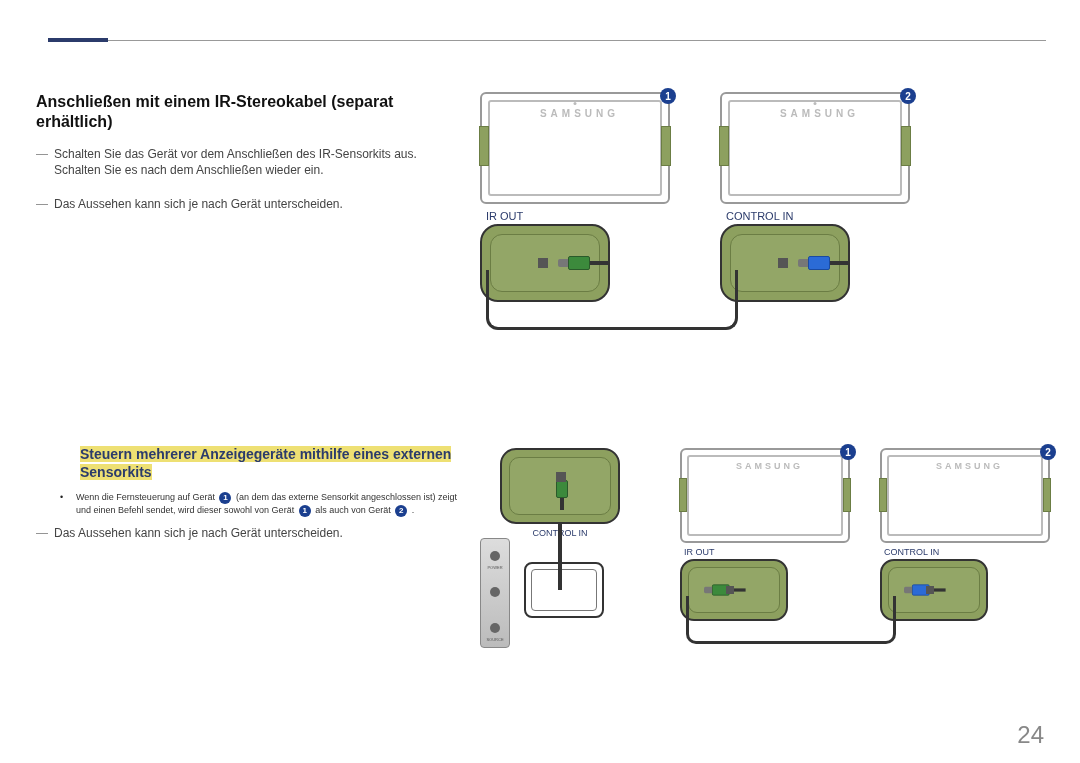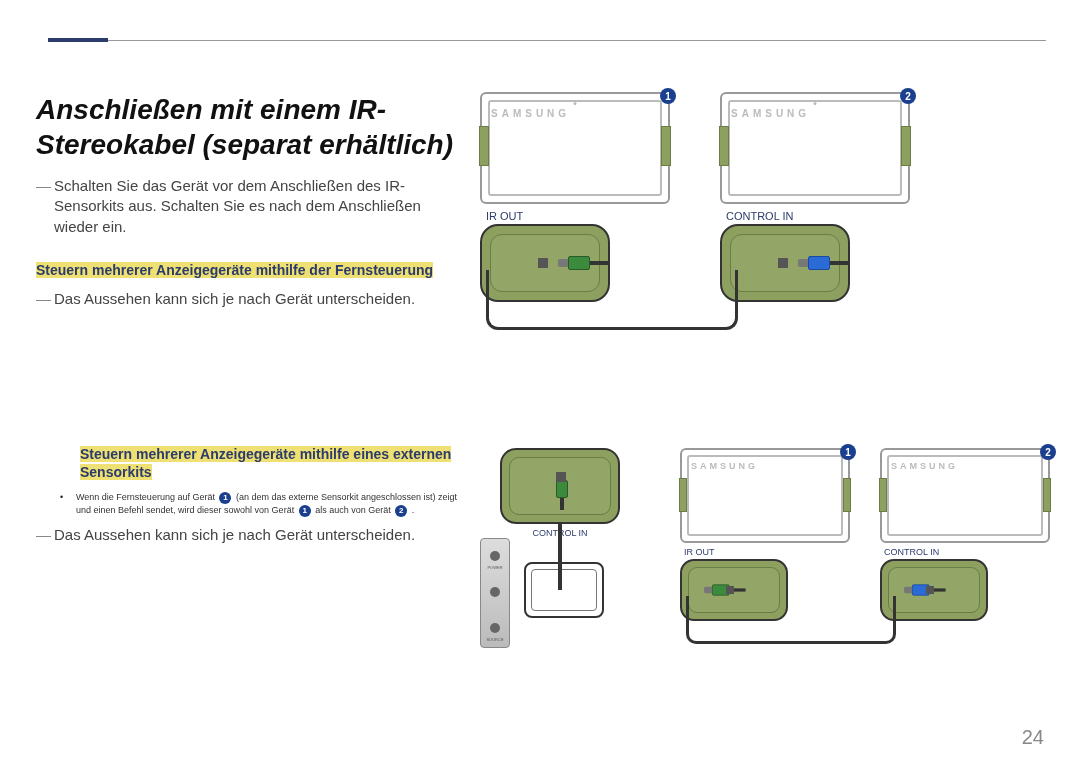--- a/index.html
+++ b/index.html
@@ -24,40 +24,39 @@
     top: 38px;
     left: 48px;
     width: 60px;
     height: 4px;
     background: #2b3b6b;
   }
   .page-number {
     position: absolute;
     bottom: 14px;
     right: 36px;
-    font-size: 20px;
+    font-size: 24px;
     color: #888;
     font-weight: 300;
   }
   .left-col {
     position: absolute;
     left: 36px;
     top: 92px;
     width: 430px;
   }
   h1 {
-    font-size: 28px;
+    font-size: 16px;
     font-weight: bold;
     color: #111;
     line-height: 1.25;
     margin-bottom: 14px;
-    font-style: italic;
   }
   .note-dash {
-    font-size: 15px;
+    font-size: 12px;
     color: #444;
     line-height: 1.35;
     padding-left: 18px;
     position: relative;
     margin-bottom: 18px;
   }
   .note-dash::before {
     content: "―";
     position: absolute;
     left: 0;
@@ -138,20 +137,21 @@
   .monitor-inner {
     position: absolute;
     top: 6px; left: 6px; right: 6px; bottom: 6px;
     border: 2px solid #bbb;
     border-radius: 3px;
   }
   .monitor-brand {
     position: absolute;
     top: 14px;
     left: 0; right: 0;
+    text-align: center;
     font-size: 10px;
     letter-spacing: 4px;
     color: #bbb;
     font-weight: bold;
     padding-left: 9px;
   }
   .monitor-side-tab {
     position: absolute;
     top: 32px;
     width: 10px;
@@ -327,21 +327,20 @@
 </head>
 <body>
 
 <div class="top-rule"></div>
 <div class="top-accent"></div>
 
 <div class="left-col">
   <h1>Anschließen mit einem IR-Stereokabel (separat erhältlich)</h1>
   <div class="note-dash">Schalten Sie das Gerät vor dem Anschließen des IR-Sensorkits aus. Schalten Sie es nach dem Anschließen wieder ein.</div>
 
-  <div class="subheading"><span class="hl">Steuern mehrerer Anzeigegeräte mithilfe der Fernsteuerung</span></div>
 
   <div class="note-dash">Das Aussehen kann sich je nach Gerät unterscheiden.</div>
 </div>
 
 <div class="right-col">
   <div class="diagram-row">
     <div class="monitor-wrap">
       <div class="monitor">
         <div class="monitor-inner"></div>
         <div class="monitor-top-dot"></div>

